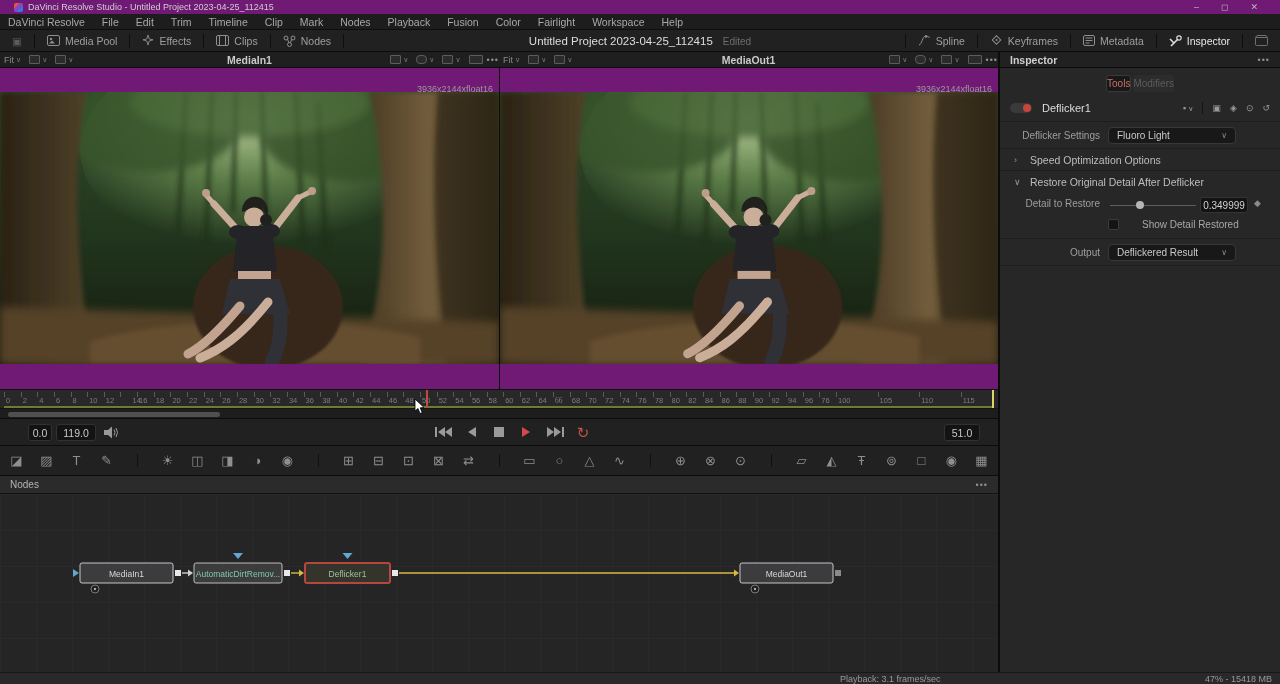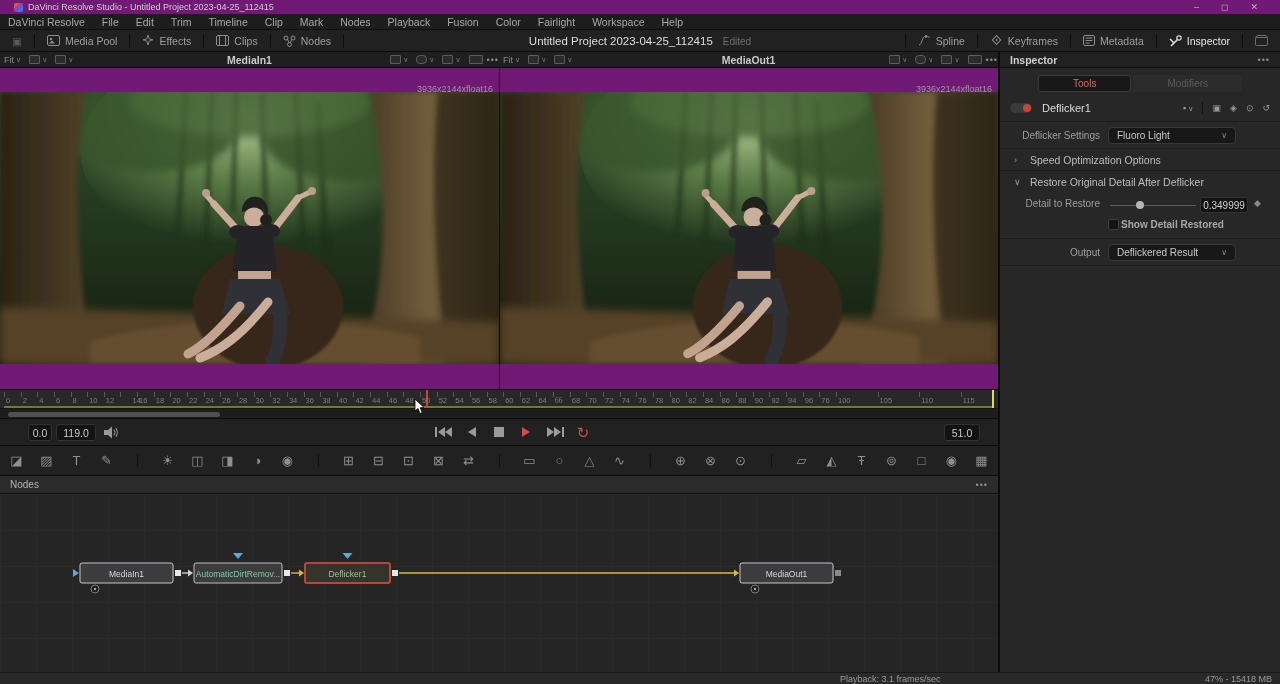--- a/index.html
+++ b/index.html
@@ -90,21 +90,21 @@
 
   
   .vdiv { left:998px; top:52px; width:2px; height:620px; background:#0c0c0c; }
   .inspector { left:1000px; top:52px; width:280px; height:620px; background:#272727; }
   .ins-head { height:16px; background:#212121; border-bottom:1px solid #0c0c0c;
     display:flex; align-items:center; }
   .ins-head .label { color:#cfcfcf; font-size:10.5px; font-weight:bold; padding-left:10px; }
   .ins-head .dots { margin-left:auto; padding-right:10px; }
   .ins-tabs { display:flex; justify-content:center; gap:2px; padding:7px 0 5px; }
   .pill { height:17px; display:flex; align-items:center; justify-content:center;
-    font-size:10px; border-radius:3px; padding:0 34px; }
+    font-size:10px; border-radius:3px; padding:0 0; }
   .pill.tools { background:#181818; border:1px solid #3a3a3a; color:#cf6f66; }
   .pill.mods  { background:#2c2c2c; color:#5c5c5c; }
   .ins-node-row { display:flex; align-items:center; height:22px; padding:0 10px; }
   .toggle { width:22px; height:10px; border-radius:5px; background:#3a3a3a; position:relative; }
   .toggle .knob { position:absolute; right:1px; top:1px; width:8px; height:8px; border-radius:50%; background:#c8453b; }
   .ins-node-name { color:#dcdcdc; font-size:11px; margin-left:10px; }
   .ins-node-icons { margin-left:auto; display:flex; align-items:center; gap:9px; color:#9a9a9a; font-size:9px; }
   .ins-node-icons .div { width:1px; height:12px; background:#141414; }
   .subtabs { display:flex; justify-content:center; gap:26px; padding:6px 0 0; }
   .subtab { display:flex; flex-direction:column; align-items:center; gap:3px; font-size:9.5px; color:#8a8a8a; padding-bottom:4px; }
@@ -120,21 +120,21 @@
   .sec-chev { color:#9a9a9a; font-size:9px; width:8px; }
   .sec-label { color:#bdbdbd; font-size:10.5px; }
   .slider-track { position:absolute; left:110px; top:13px; width:86px; height:1px; background:#5e5e5e; }
   .slider-handle { position:absolute; top:-4px; width:8px; height:8px; border-radius:50%; background:#b5b5b5; }
   .valbox { position:absolute; left:200px; top:5px; width:48px; height:16px; background:#131313;
     border:1px solid #333; border-radius:3px; color:#d2d2d2; font-size:10px;
     display:flex; align-items:center; justify-content:center; }
   .kfdiamond { position:absolute; left:254px; color:#8a8a8a; font-size:9px; }
   .checkbox { position:absolute; left:108px; width:11px; height:11px; background:#141414;
     border:1px solid #3c3c3c; border-radius:2px; }
-  .cb-label { position:absolute; left:121px; color:#a8a8a8; font-size:10px;font-weight:bold; }
+  .cb-label { position:absolute; left:142px; color:#a8a8a8; font-size:10px; }
 
   
   .statusbar { left:0; top:672px; width:1280px; height:12px; background:#292929; border-top:1px solid #181818; }
   .status-left { position:absolute; left:840px; top:1px; color:#9a9a9a; font-size:9px; }
   .status-right { position:absolute; right:8px; top:1px; color:#9a9a9a; font-size:9px; }
   .cursor { pointer-events:none; }
 </style>
 </head>
 <body>
 

